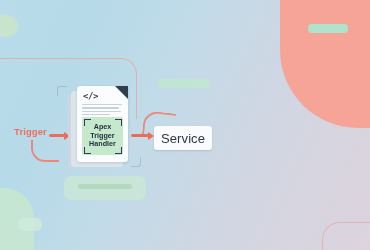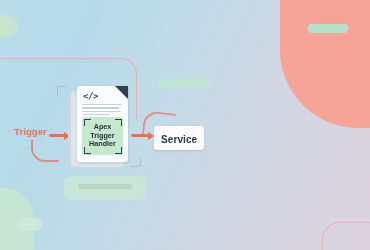--- a/index.html
+++ b/index.html
@@ -273,22 +273,22 @@
 
   .service-box {
     position: absolute;
     left: 154px; top: 126px;
     padding: 3px 7px;
     background: #fafbfc;
     border-radius: 3px;
     box-shadow: 0 1px 2px rgba(40,60,80,.16);
   }
   .service-label {
-    font-size: 10px;
-    font-weight: 700;
+    font-size: 13px;
+    font-weight: 400;
     color: #2b3948;
     letter-spacing: .1px;
   }
 </style>
 </head>
 <body>
 
 <div id="scene">
 
   <div class="bg blob-coral"></div>

